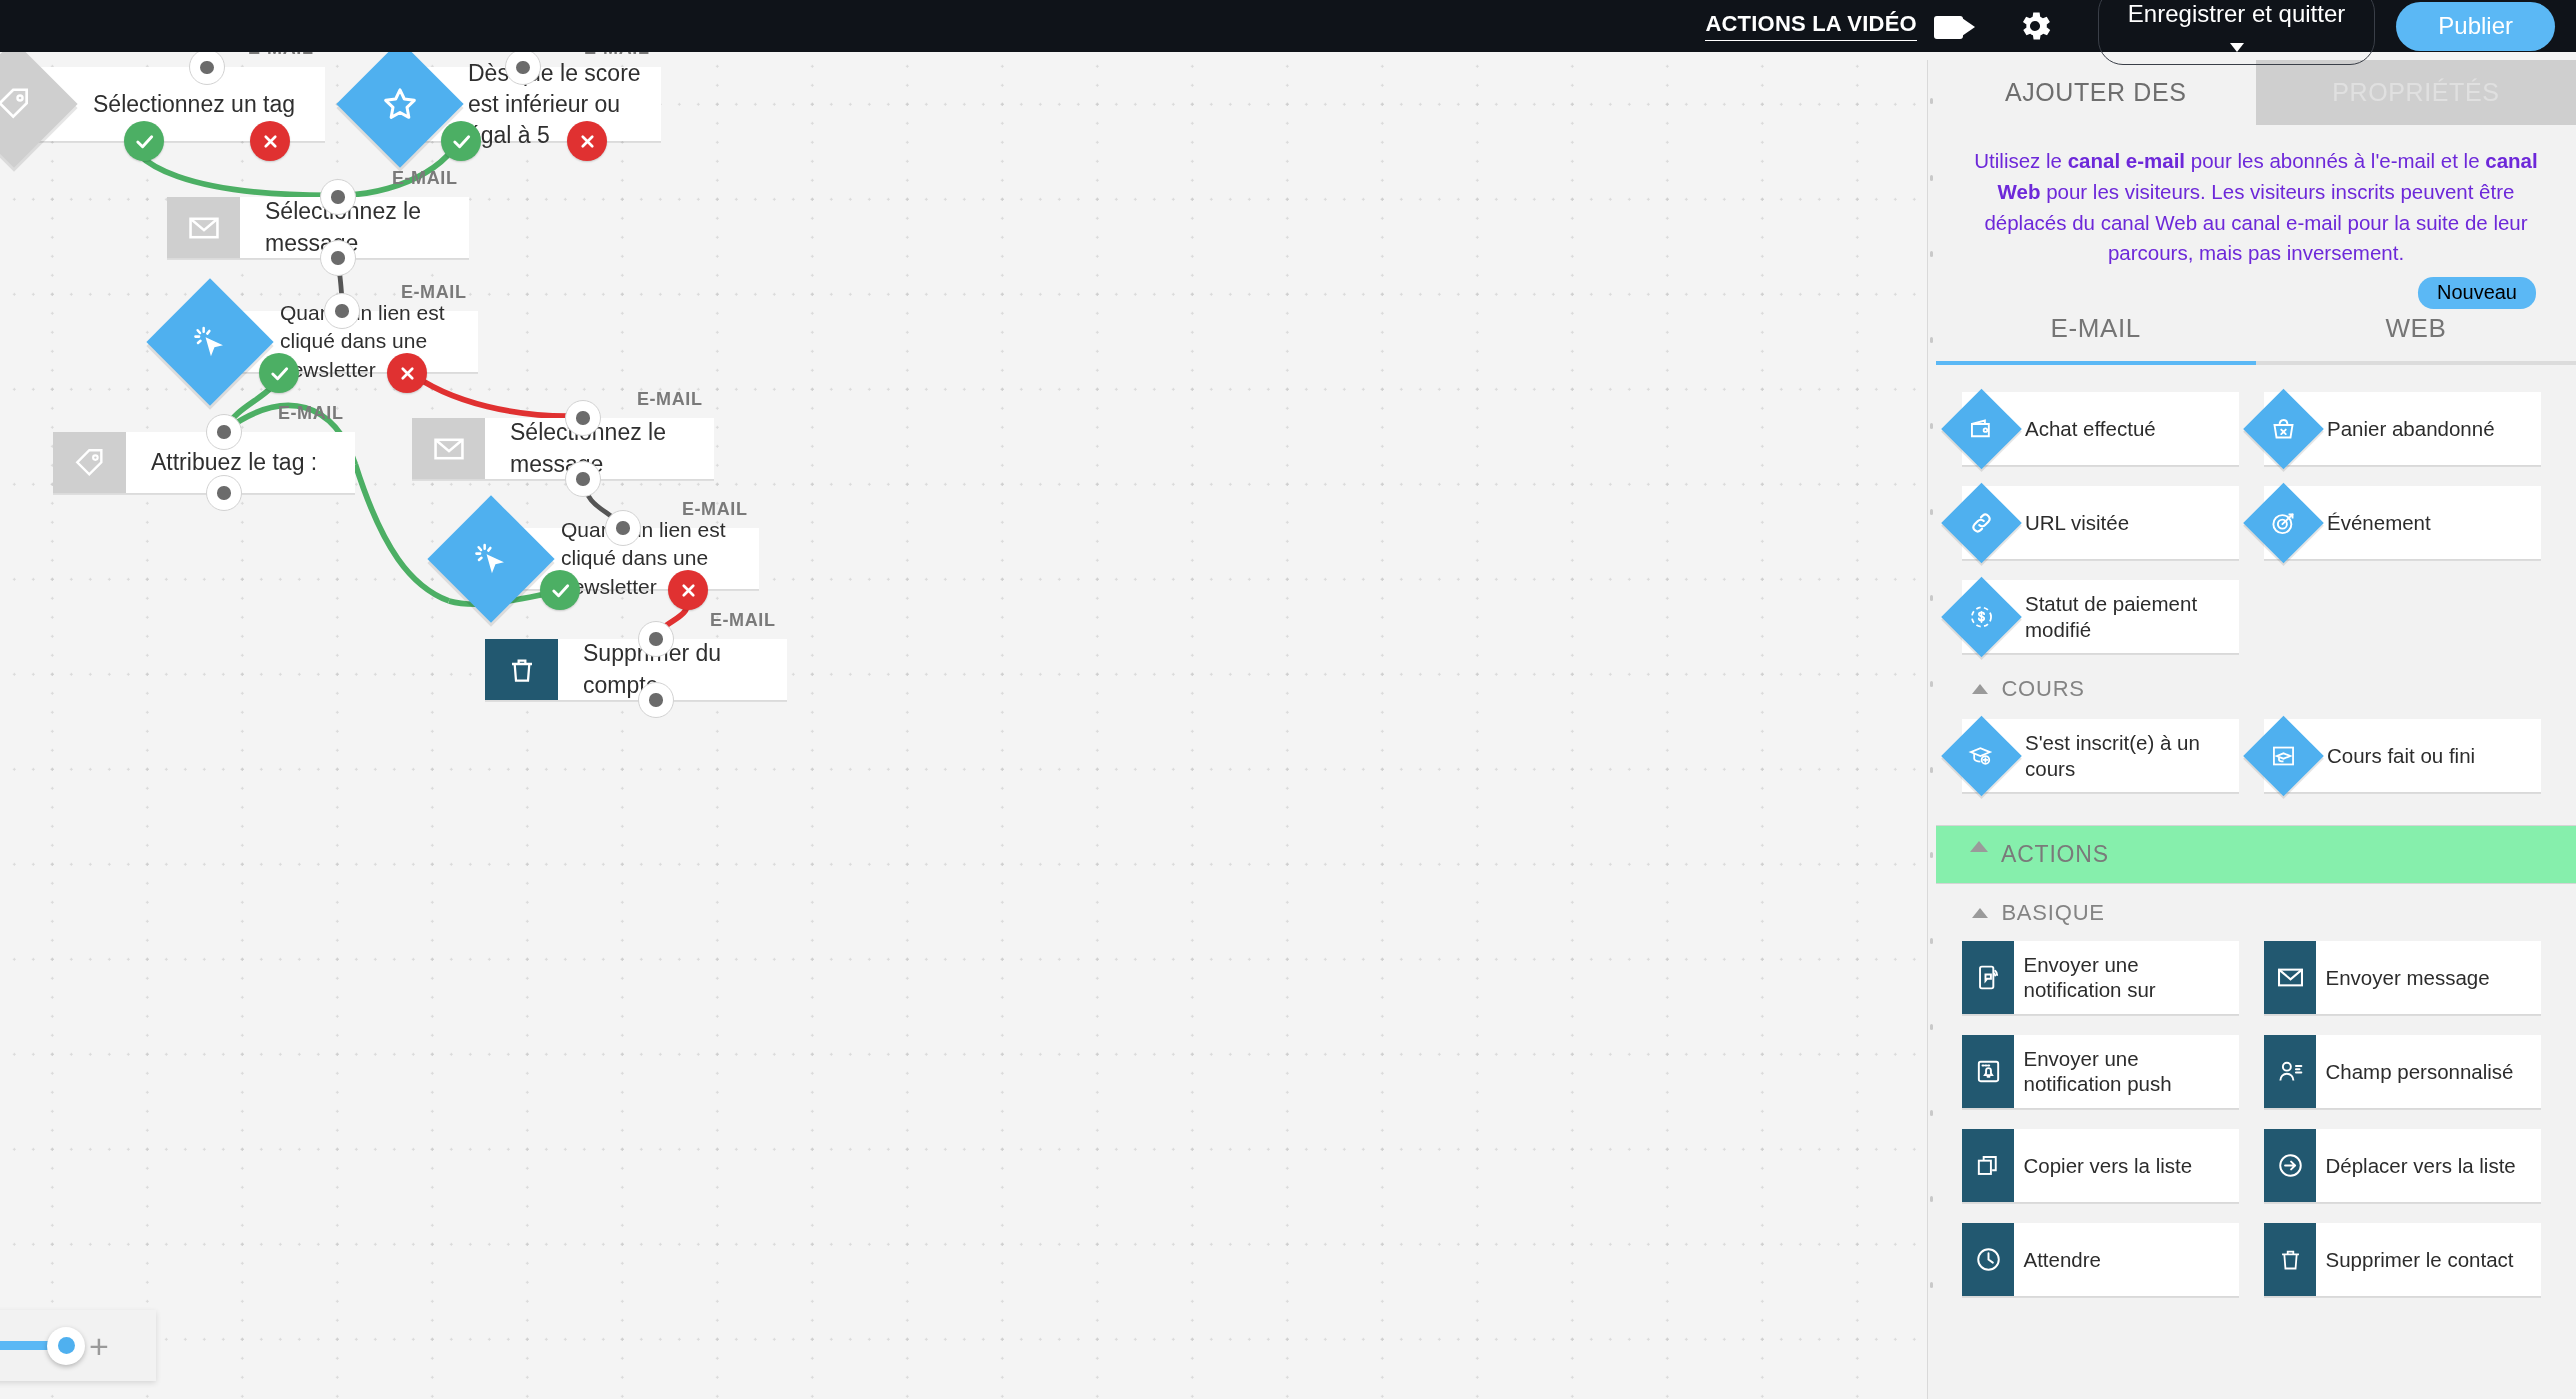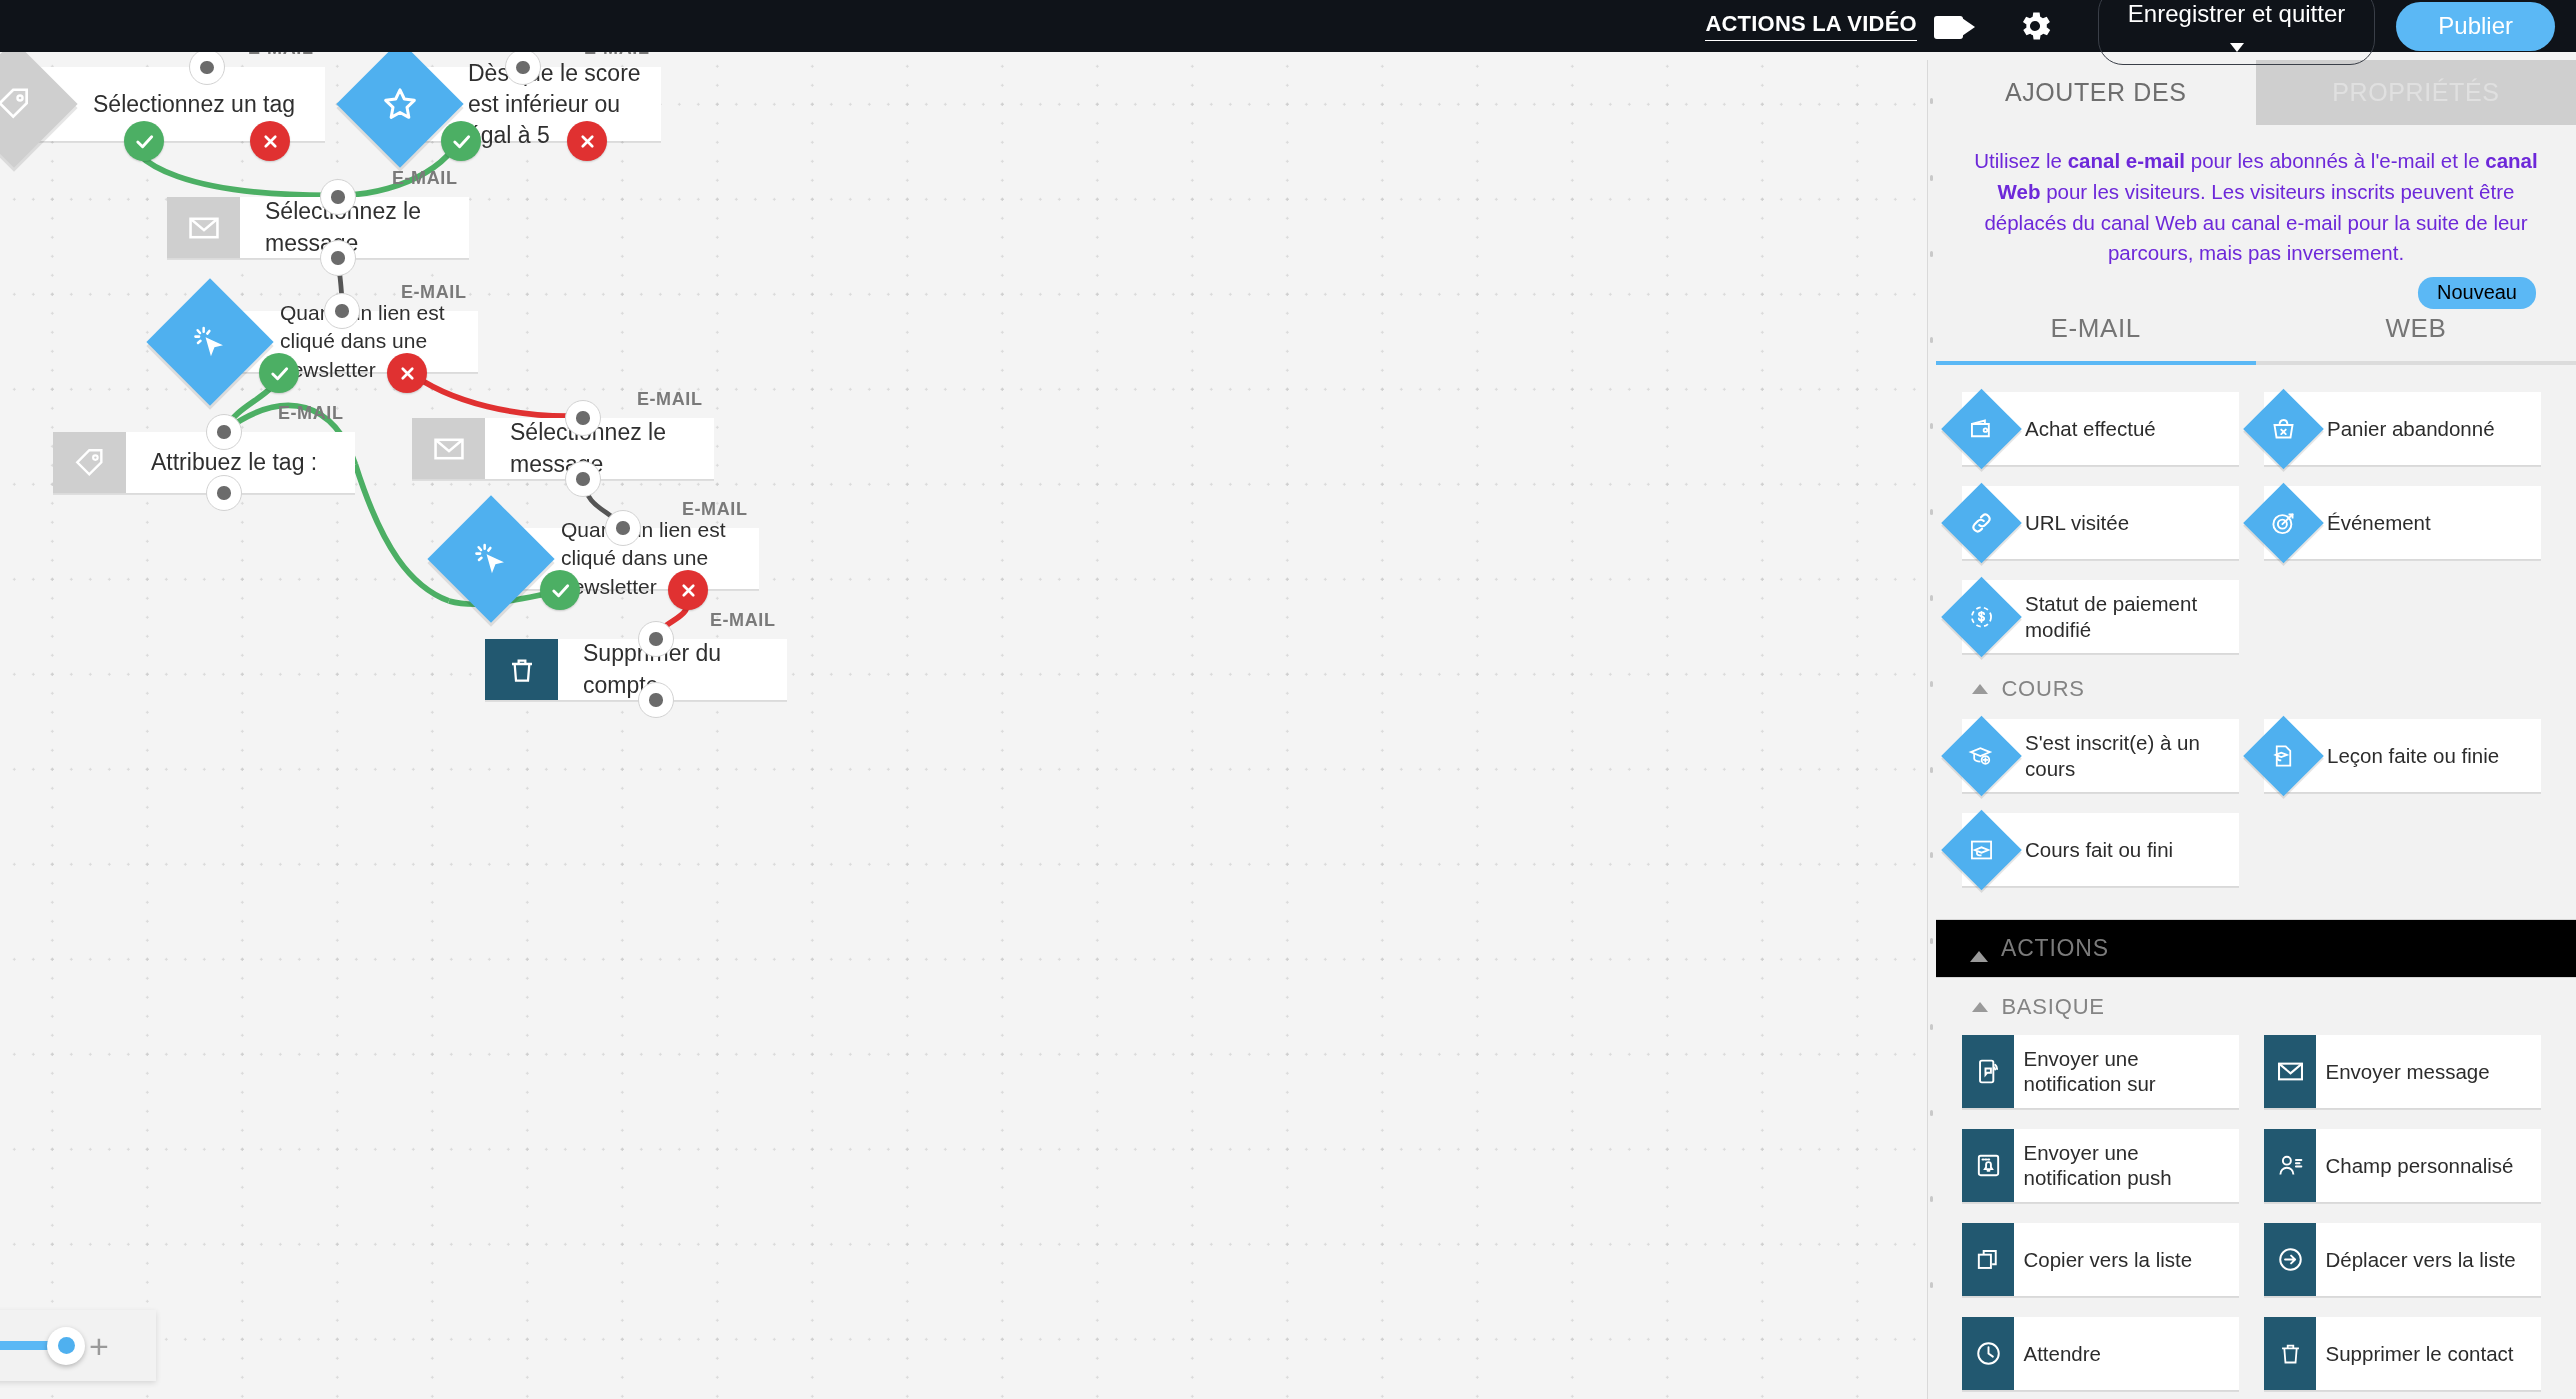--- a/index.html
+++ b/index.html
@@ -182,23 +182,23 @@
     display: flex; align-items: center; justify-content: center; flex: 0 0 52px;
   }
 
   .grp {
     display: flex; align-items: center; gap: 13.4px;
     padding: 15.3px 0 3.8px 44px; font-size: 22px; color: #848484; letter-spacing: 0.8px;
     cursor: pointer;
   }
   .grp .tri { width: 0; height: 0; border-left: 8.6px solid transparent; border-right: 8.6px solid transparent; border-bottom: 10.5px solid #9a9a9a; }
   .sect-head {
-    background: #000000; border-top: 1px solid #d5d5d5; border-bottom: 1px solid #d5d5d5;
+    background: #86efac; border-top: 1px solid #d5d5d5; border-bottom: 1px solid #d5d5d5;
     margin-left: 7.6px;
-    display: flex; align-items: flex-end; gap: 13.4px;
+    display: flex; align-items: flex-start; gap: 13.4px;
     padding: 15.3px 0 15.3px 34px; font-size: 23px; color: #7a7a7a; letter-spacing: 0.8px;
     cursor: pointer;
   }
   .sect-head .tri { width: 0; height: 0; border-left: 9.5px solid transparent; border-right: 9.5px solid transparent; border-bottom: 11.5px solid #9a9a9a; }
 </style>
 </head>
 <body>
 
 <div id="topbar">
   <div id="watch-video">ACTIONS LA VIDÉO</div>
@@ -526,32 +526,20 @@
               <path d="M2.5 8.5 11 5l8.5 3.5L11 12z"></path>
               <path d="M5.5 10.2v4.3c0 1.3 2.5 2.5 5.5 2.5"></path>
               <circle cx="15.5" cy="15.5" r="3.4"></circle>
               <path d="M15.5 13.8v3.4M13.8 15.5h3.4" stroke-linecap="round"></path>
             </g>
           </svg>
       </div>
       <div class="tile-label">S'est inscrit(e) à un cours</div>
     </div>
 
-    <div class="tile dia-tile">
-      <div class="dia">
-        <svg width="27" height="27" viewBox="0 0 24 24">
-            <g fill="none" stroke="#fff" stroke-width="1.6">
-              <path d="M6 3.5h8l4 4v13H6z"></path>
-              <path d="M5 11 10 9l5 2-5 2z"></path>
-              <path d="M6.8 12v2.4c0 .8 1.4 1.5 3.2 1.5"></path>
-            </g>
-          </svg>
-      </div>
-      <div class="tile-label">Leçon faite ou finie</div>
-    </div>
 
     <div class="tile dia-tile">
       <div class="dia">
         <svg width="27" height="27" viewBox="0 0 24 24">
             <g fill="none" stroke="#fff" stroke-width="1.6">
               <rect x="3.5" y="4.5" width="17" height="15"></rect>
               <path d="M6 12 12 9.6 18 12l-6 2.4z"></path>
               <path d="M8 13v2.3c0 .8 1.8 1.5 4 1.5"></path>
             </g>
           </svg>

